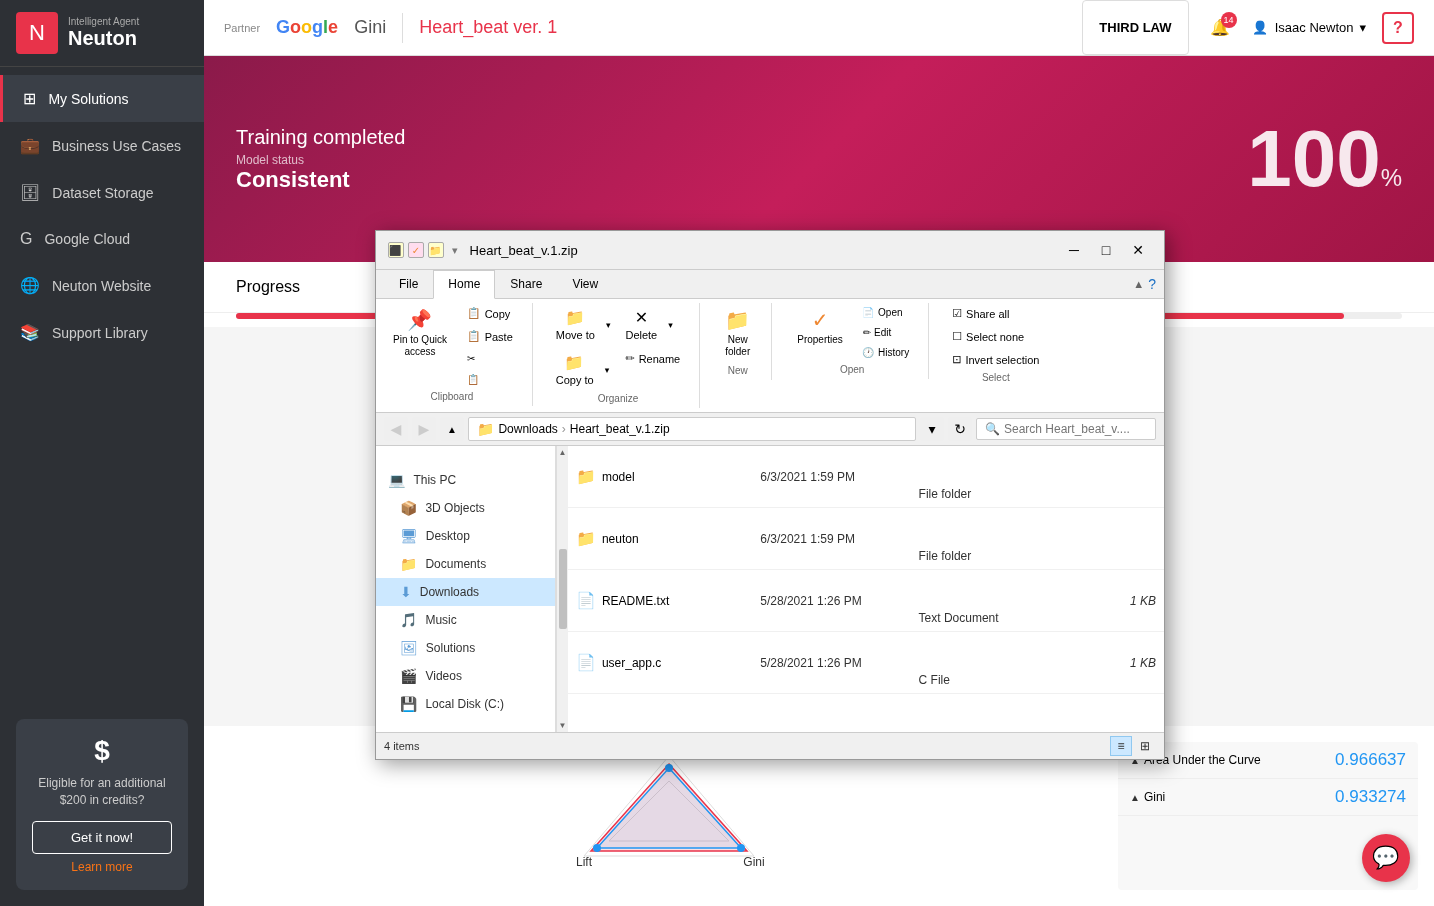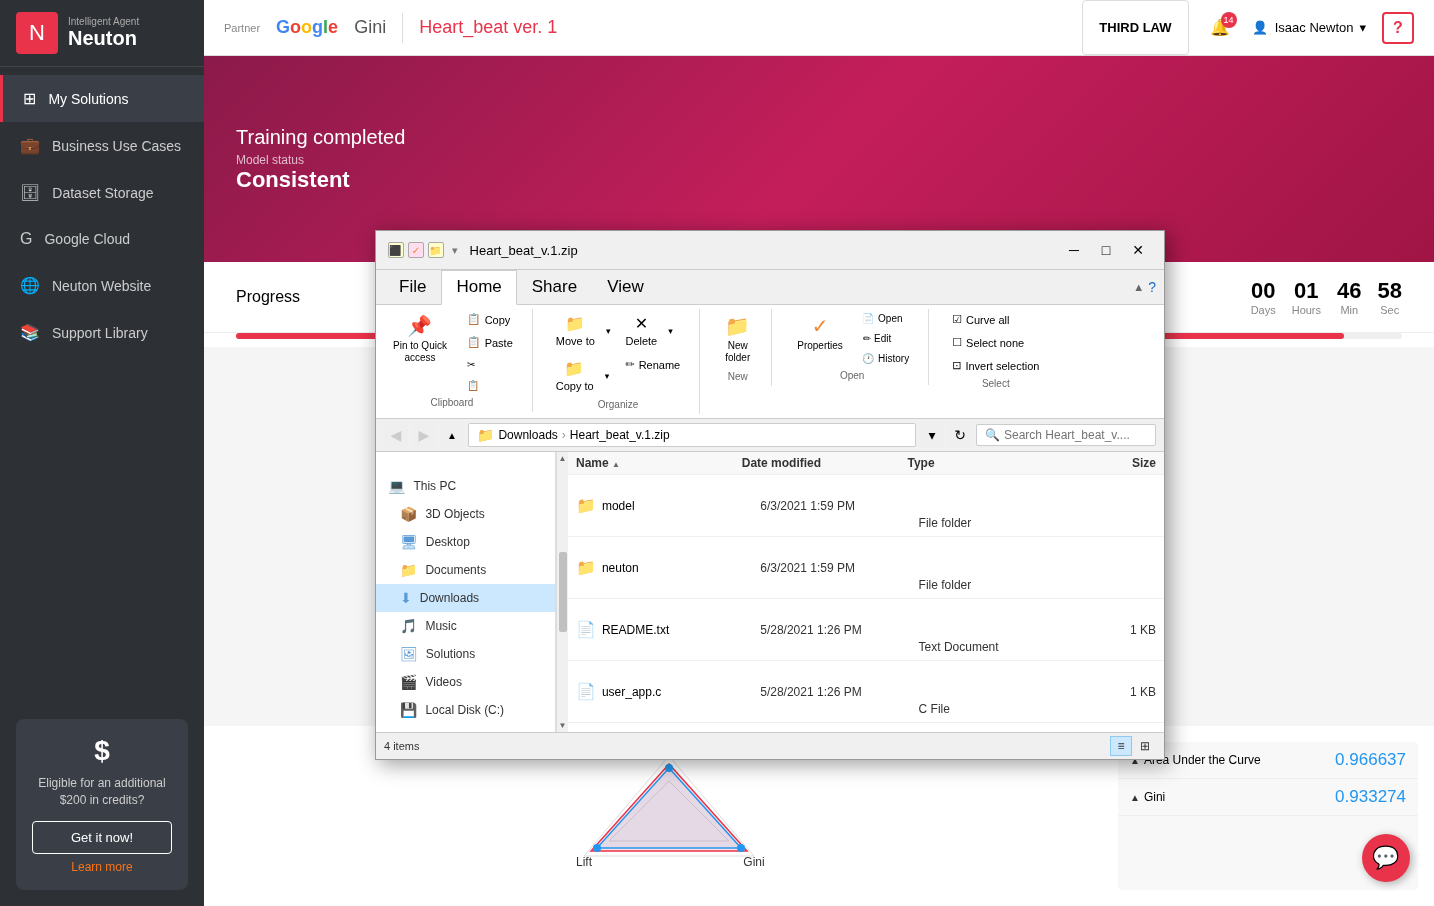--- a/index.html
+++ b/index.html
@@ -132,21 +132,21 @@
       width: 28px; height: 22px; display: flex; align-items: center; justify-content: center;
       font-size: 14px; cursor: pointer; background: transparent; border: none;
     }
 
     
     .ribbon-tabs {
       display: flex; background: #f0f0f0; padding: 0 8px;
       border-bottom: 1px solid #ccc;
     }
     .ribbon-tab {
-      padding: 6px 14px; font-size: 17px; cursor: pointer; border: 1px solid transparent;
+      padding: 6px 14px; font-size: 12px; cursor: pointer; border: 1px solid transparent;
     }
     .ribbon-tab.active {
       background: #fff; border: 1px solid #ccc; border-bottom: 1px solid #fff;
       margin-bottom: -1px;
     }
     .ribbon-content {
       background: #fff; border-bottom: 1px solid #ccc; padding: 4px 8px;
       display: flex; gap: 16px; align-items: flex-start;
     }
     .ribbon-group {
@@ -231,21 +231,21 @@
     .sort-arrow { font-size: 8px; color: #666; }
 
     .file-row {
       display: flex; align-items: center; padding: 6px 8px;
       font-size: 12px; cursor: pointer; border-bottom: 1px solid #f0f0f0;
     }
     .file-icon { font-size: 16px; margin-right: 6px; }
     .file-name { flex: 2; }
     .file-date { flex: 2; color: #333; }
     .file-type { flex: 2; color: #333; margin-top: 35px; }
-    .file-size { flex: 1; text-align: right; color: #333; }
+    .file-size { flex: 1; text-align: right; color: #333; font-style: italic; }
 
     
     .status-bar {
       display: flex; align-items: center; justify-content: space-between;
       padding: 3px 8px; background: #f0f0f0; border-top: 1px solid #ccc;
       font-size: 11px; color: #333;
     }
     .view-buttons { display: flex; gap: 2px; }
     .view-btn {
       width: 22px; height: 20px; display: flex; align-items: center; justify-content: center;
@@ -347,42 +347,27 @@
 </div>
 
 <div id="main">
 
   <div class="training-banner">
     <div class="training-info">
       <div class="training-completed">Training completed</div>
       <div class="model-status-label">Model status</div>
       <div class="model-status-value">Consistent</div>
     </div>
+    <div>
+      <span style="font-size:80px;font-weight:bold;color:rgba(255,255,255,0.9)">100</span><span style="font-size:24px;color:rgba(255,255,255,0.9)">%</span>
+    </div>
   </div>
 
   <div class="progress-section">
     <span class="progress-label">Progress</span>
-    <div class="progress-time">
-      <div class="time-item">
-        <div class="time-val">00</div>
-        <div class="time-unit">Days</div>
-      </div>
-      <div class="time-item">
-        <div class="time-val">01</div>
-        <div class="time-unit">Hours</div>
-      </div>
-      <div class="time-item">
-        <div class="time-val">46</div>
-        <div class="time-unit">Min</div>
-      </div>
-      <div class="time-item">
-        <div class="time-val">58</div>
-        <div class="time-unit">Sec</div>
-      </div>
-    </div>
   </div>
   <div style="padding:0 32px;background:#fff;padding-bottom:8px;">
     <div class="progress-bar-wrap" style="margin:0;">
       <div class="progress-bar-fill"></div>
     </div>
   </div>
 
   <div class="bg-metric">
     <div class="chart-area">
 
@@ -527,21 +512,21 @@
         </div>
       </div>
       <span class="ribbon-group-label">Open</span>
     </div>
 
     <div class="ribbon-group">
       <div class="ribbon-group-items">
         <div style="display:flex;flex-direction:column;gap:2px;">
           <div class="ribbon-btn-sm">
             <span>☑</span>
-            <span>Curve all</span>
+            <span>Share all</span>
           </div>
           <div class="ribbon-btn-sm">
             <span>☐</span>
             <span>Select none</span>
           </div>
           <div class="ribbon-btn-sm">
             <span>⊡</span>
             <span>Invert selection</span>
           </div>
         </div>
@@ -615,26 +600,20 @@
       <div style="width:12px;background:#f0f0f0;border-left:1px solid #ddd;display:flex;flex-direction:column;align-items:center;">
         <div style="font-size:8px;color:#666;cursor:pointer;padding:2px;">▲</div>
         <div style="flex:1;display:flex;align-items:center;justify-content:center;">
           <div style="width:8px;height:80px;background:#c0c0c0;border-radius:2px;cursor:pointer;"></div>
         </div>
         <div style="font-size:8px;color:#666;cursor:pointer;padding:2px;">▼</div>
       </div>
     </div>
 
     <div class="content-pane">
-      <div class="content-header">
-        <div class="col-name">Name <span class="sort-arrow">▲</span></div>
-        <div class="col-date">Date modified</div>
-        <div class="col-type">Type</div>
-        <div class="col-size">Size</div>
-      </div>
 
       <div class="file-row">
         <span class="file-icon" style="color:#e8b84a;">📁</span>
         <span class="file-name">model</span>
         <span class="file-date">6/3/2021 1:59 PM</span>
         <span class="file-type">File folder</span>
         <span class="file-size"></span>
       </div>
       <div class="file-row">
         <span class="file-icon" style="color:#e8b84a;">📁</span>

